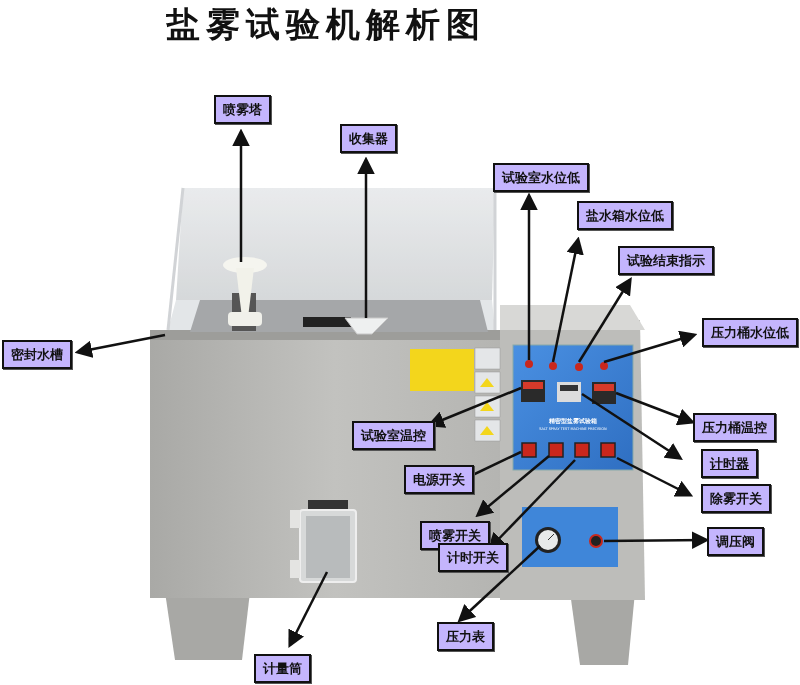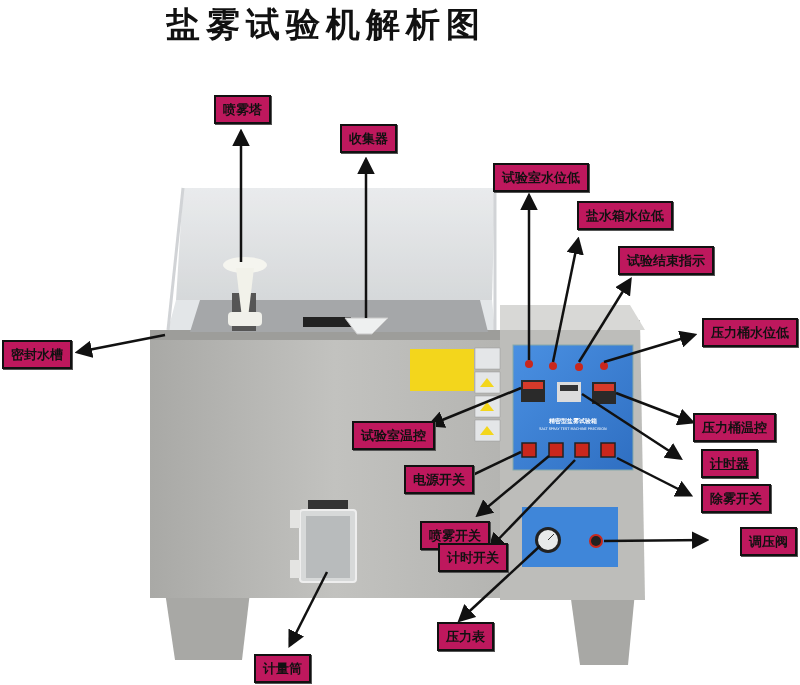--- a/index.html
+++ b/index.html
@@ -6,21 +6,21 @@
   html, body { width: 800px; height: 685px; background: #ffffff; overflow: hidden; }
   body { position: relative; font-family: "DejaVu Sans", sans-serif; }
 
   .title {
     position: absolute; left: 0; top: 2px; width: 652px; text-align: center;
     font-family: "DejaVu Serif", serif; font-size: 34px; font-weight: bold;
     letter-spacing: 6px; color: #111;
   }
 
   .label {
-    position: absolute; background: #be185d; border: 2px solid #111;
+    position: absolute; background: #c4b5fd; border: 2px solid #111;
     font-size: 13px; line-height: 1; color: #111; font-weight: bold;
     padding: 6px 7px; white-space: nowrap;
     box-shadow: 1px 1px 0 #555;
   }
 
   svg.overlay { position: absolute; left: 0; top: 0; width: 800px; height: 685px; }
 </style>
 </head>
 <body>
 
@@ -158,16 +158,16 @@
 <div class="label" style="left:577px;top:201px;">盐水箱水位低</div>
 <div class="label" style="left:618px;top:246px;">试验结束指示</div>
 <div class="label" style="left:702px;top:318px;">压力桶水位低</div>
 <div class="label" style="left:2px;top:340px;">密封水槽</div>
 <div class="label" style="left:352px;top:421px;">试验室温控</div>
 <div class="label" style="left:693px;top:413px;">压力桶温控</div>
 <div class="label" style="left:701px;top:449px;text-decoration:underline;">计时器</div>
 <div class="label" style="left:404px;top:465px;">电源开关</div>
 <div class="label" style="left:701px;top:484px;text-align:right;">除雾开关</div>
 <div class="label" style="left:420px;top:505px;margin-top:16px;">喷雾开关</div>
-<div class="label" style="left:707px;top:527px;margin-left:33px;">调压阀</div>
+<div class="label" style="left:707px;top:527px;">调压阀</div>
 <div class="label" style="left:438px;top:543px;">计时开关</div>
 <div class="label" style="left:437px;top:622px;">压力表</div>
 <div class="label" style="left:254px;top:654px;">计量筒</div>
 
 </body></html>

